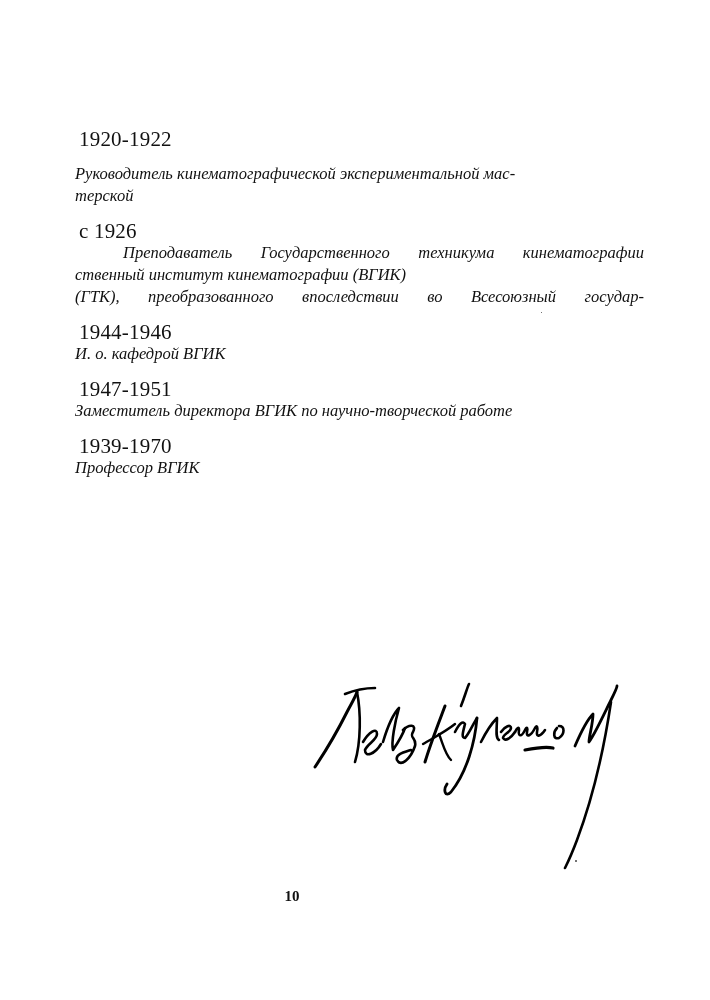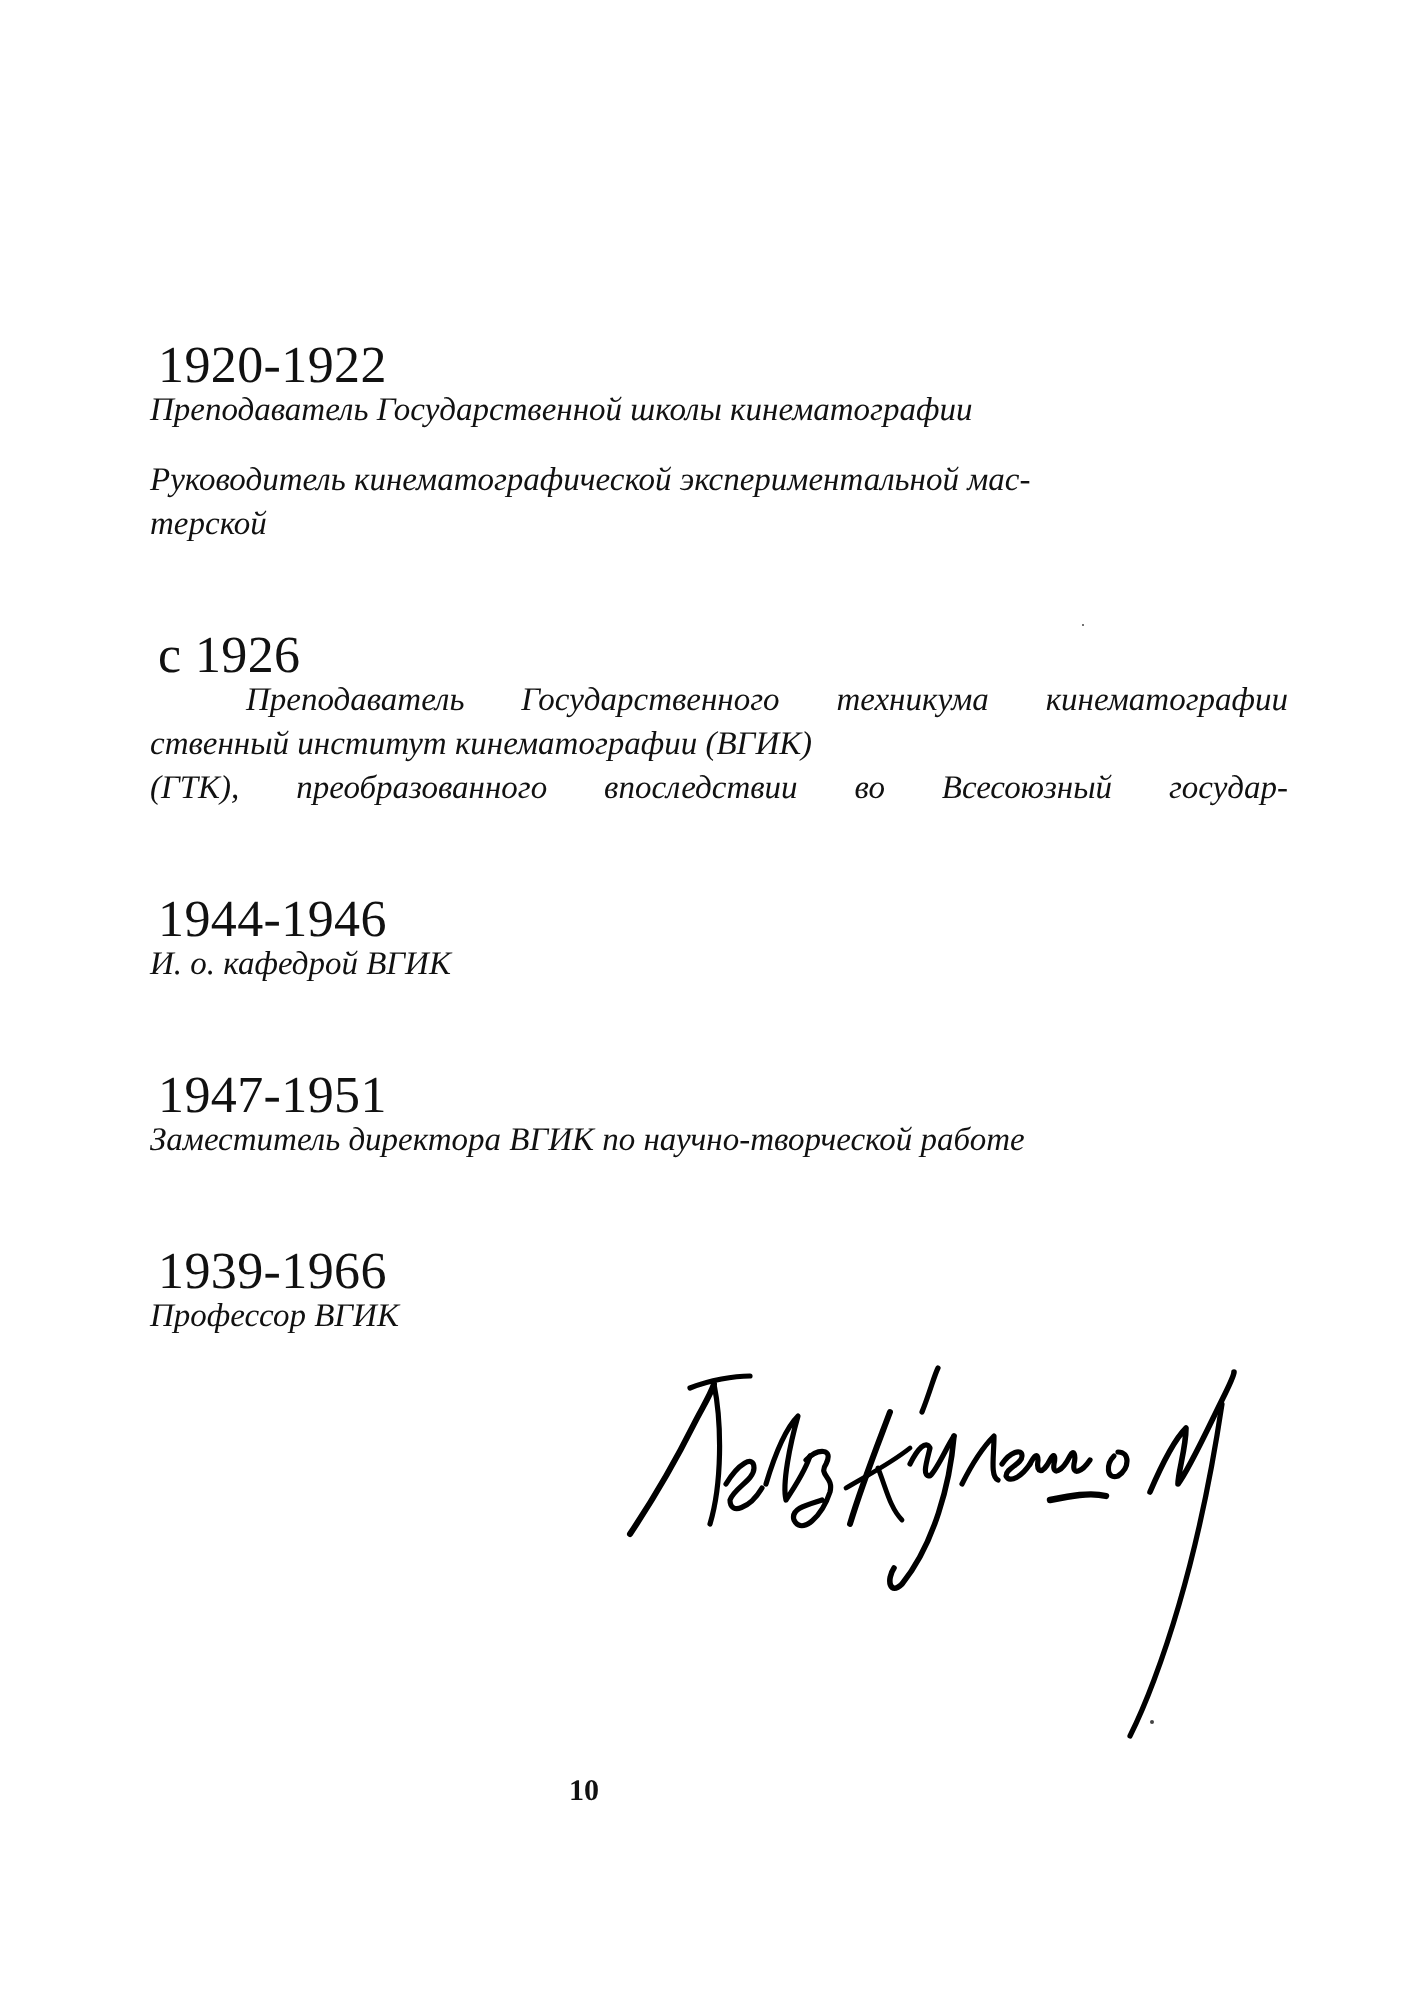--- a/index.html
+++ b/index.html
@@ -18,26 +18,25 @@
     .content {
       position: absolute;
       left: 75px;
       top: 128px;
       width: 569px;
     }
     .entry {
       margin: 0 0 13px 0;
     }
     .year {
-      font-size: 26px;
+      font-size: 21px;
       line-height: 22px;
       padding-left: 4px;
       font-style: normal;
       letter-spacing: 0.2px;
-      margin-top: 44px;
     }
     .desc {
       font-size: 16.5px;
       line-height: 22px;
       font-style: italic;
       text-align: justify;
       text-align-last: left;
     }
     .signature {
       position: absolute;
@@ -63,21 +62,20 @@
       background: #444;
       border-radius: 1px;
     }
   </style>
 </head>
 <body>
 
 <div class="content">
   <div class="entry">
     <div class="year">1920-1922</div>
-    <div class="desc">Преподаватель Государственной школы кинематографии</div>
   </div>
   <div class="entry">
     <div class="desc">Руководитель кинематографической экспериментальной мас-<br>терской</div>
   </div>
   <div class="entry">
     <div class="year">с 1926</div>
     <div class="desc">
         <span style="display:block;text-align:justify;text-align-last:justify;margin-left:48px;">Преподаватель Государственного техникума кинематографии</span>
         <span style="display:block;">ственный институт кинематографии (ВГИК)</span>
         <span style="display:block;text-align:justify;text-align-last:justify;">(ГТК), преобразованного впоследствии во Всесоюзный государ-</span>
@@ -85,21 +83,21 @@
   </div>
   <div class="entry">
     <div class="year">1944-1946</div>
     <div class="desc">И. о. кафедрой ВГИК</div>
   </div>
   <div class="entry">
     <div class="year">1947-1951</div>
     <div class="desc">Заместитель директора ВГИК по научно-творческой работе</div>
   </div>
   <div class="entry">
-    <div class="year">1939-1966</div>
+    <div class="year">1939-1970</div>
     <div class="desc">Профессор ВГИК</div>
   </div>
 </div>
 
 <div class="signature">
   <svg width="330" height="200" viewBox="0 0 330 200" fill="none" stroke="#000" stroke-linecap="round" stroke-linejoin="round">
 
     <path d="M10 95 C 20 80, 32 60, 42 40 C 46 32, 50 26, 52 20" stroke-width="3"></path>
     <path d="M52 20 C 56 40, 56 70, 50 90" stroke-width="2.6"></path>
     <path d="M40 22 C 50 18, 62 16, 70 16" stroke-width="2.6"></path>

